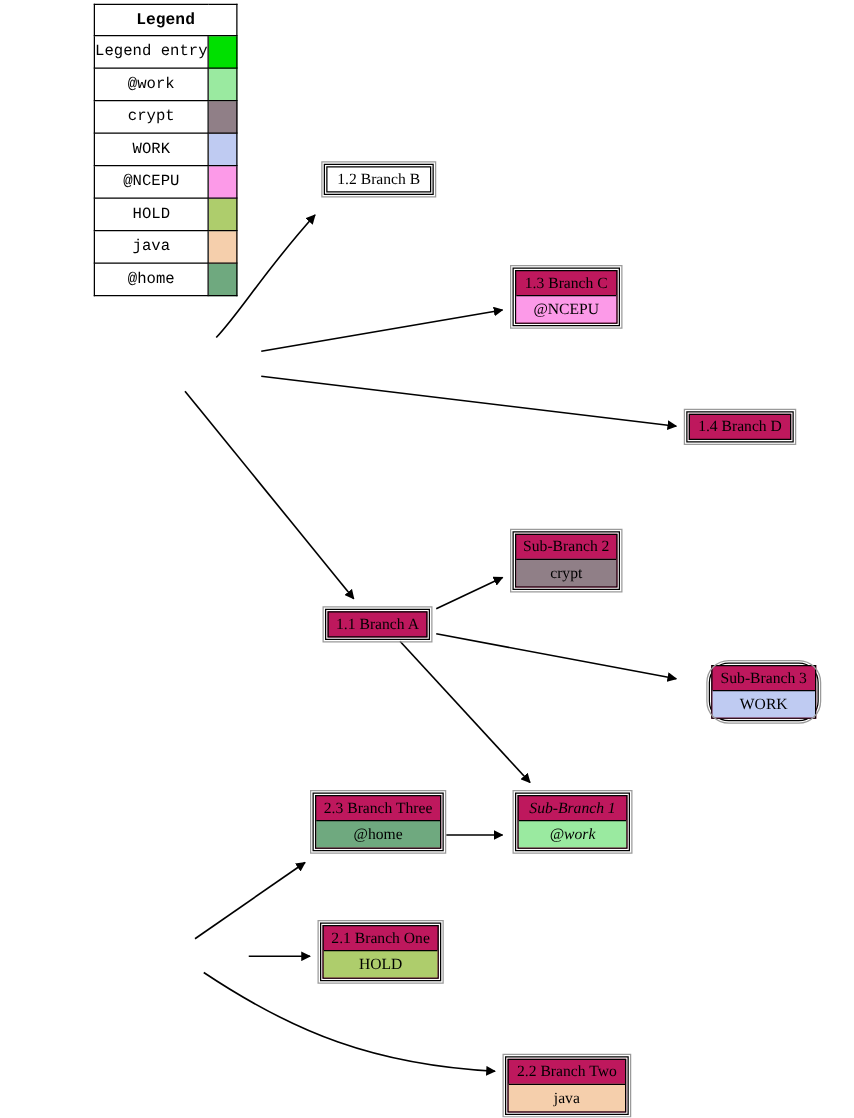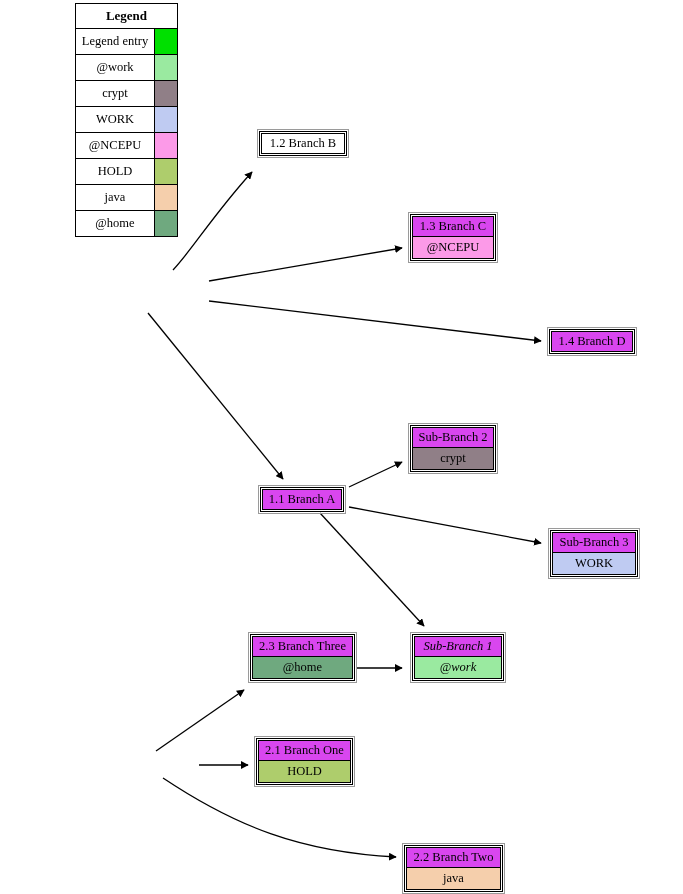--- a/index.html
+++ b/index.html
@@ -33,20 +33,21 @@
   }
 
   
   .legend {
     position: absolute;
     left: 75px;
     top: 3px;
     border-collapse: collapse;
     background: #ffffff;
     border: 1px solid #000;
+    font-family: Liberation Mono, monospace;
   }
   .legend td, .legend th {
     border: 1px solid #000000;
     font-size: 12.5px;
     font-weight: normal;
     text-align: center;
     padding: 0;
     height: 25px;
     line-height: 25px;
     white-space: nowrap;
@@ -71,21 +72,21 @@
     position: absolute;
     box-sizing: border-box;
     background: #ffffff;
     border: 1px solid #000000;
     outline: 1px solid #9a9a9a;
     outline-offset: 1px;
     padding: 1px;
   }
   .node .inner {
     border: 1px solid #000000;
-    background: #d946ef;
+    background: #be185d;
     box-sizing: border-box;
   }
   .node .title {
     font-size: 12.5px;
     line-height: 15px;
     text-align: center;
     white-space: nowrap;
     padding: 2px 4px;
     box-sizing: border-box;
   }
@@ -103,21 +104,21 @@
     box-sizing: border-box;
   }
 
   
   #node-root      { left: 46px;  top: 269px; width: 162px; }
   #node-b         { left: 259px; top: 131px; width: 88px; }
   #node-c         { left: 410px; top: 214px; width: 86px; }
   #node-d         { left: 549px; top: 329px; width: 86px; }
   #node-sub2      { left: 410px; top: 425px; width: 86px; }
   #node-a         { left: 260px; top: 487px; width: 84px; }
-  #node-sub3      { left: 550px; top: 530px; width: 88px; }
+  #node-sub3      { left: 567px; top: 530px; width: 88px; border-radius: 16px; }
   #node-three     { left: 250px; top: 634px; width: 105px; }
   #node-sub1      { left: 412px; top: 634px; width: 92px; font-style: italic; }
   #node-root2     { left: 58px;  top: 751px; width: 140px; }
   #node-one       { left: 256px; top: 738px; width: 97px; }
   #node-two       { left: 404px; top: 845px; width: 99px; }
 </style>
 </head>
 <body>
 
 <div id="canvas">

